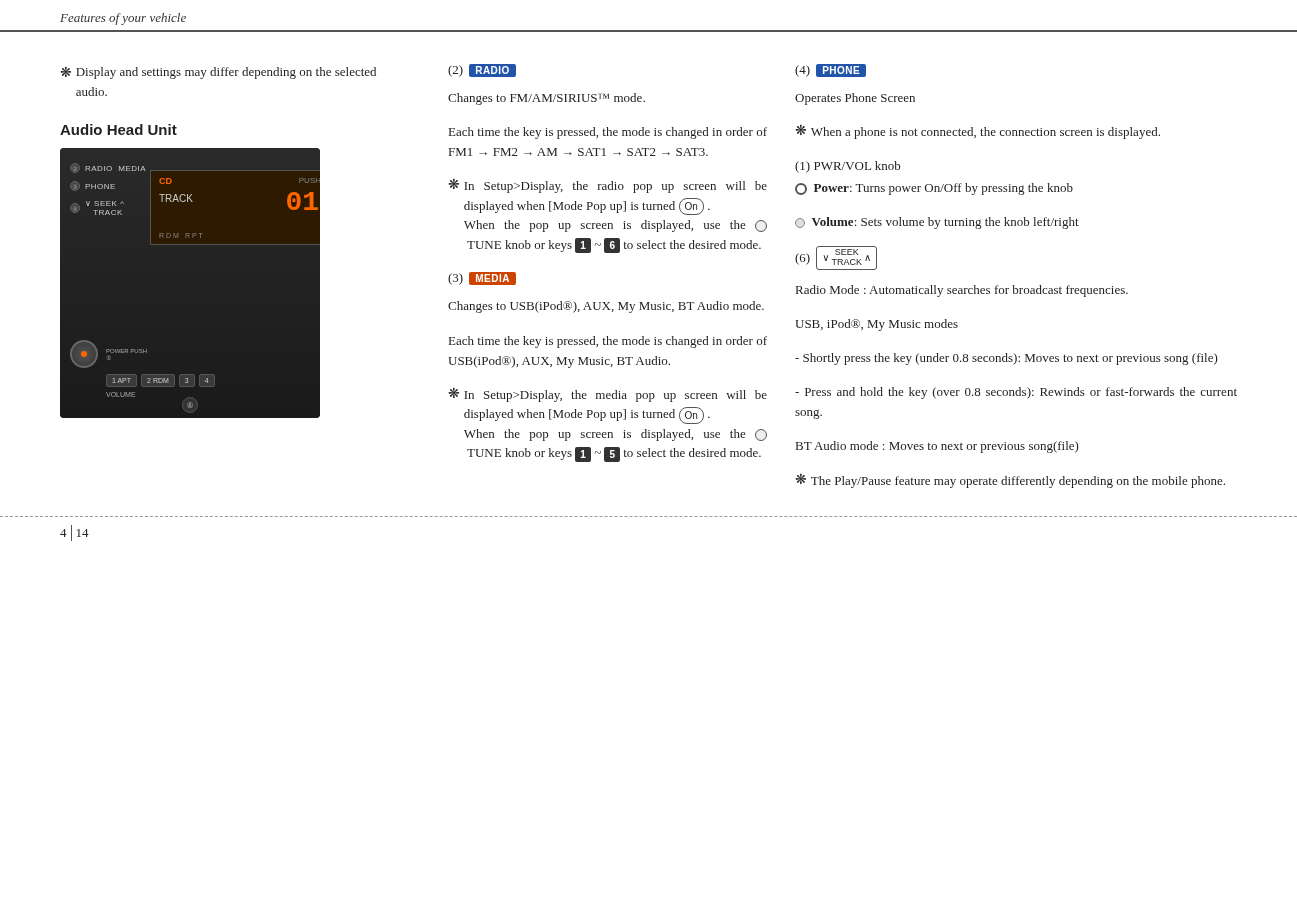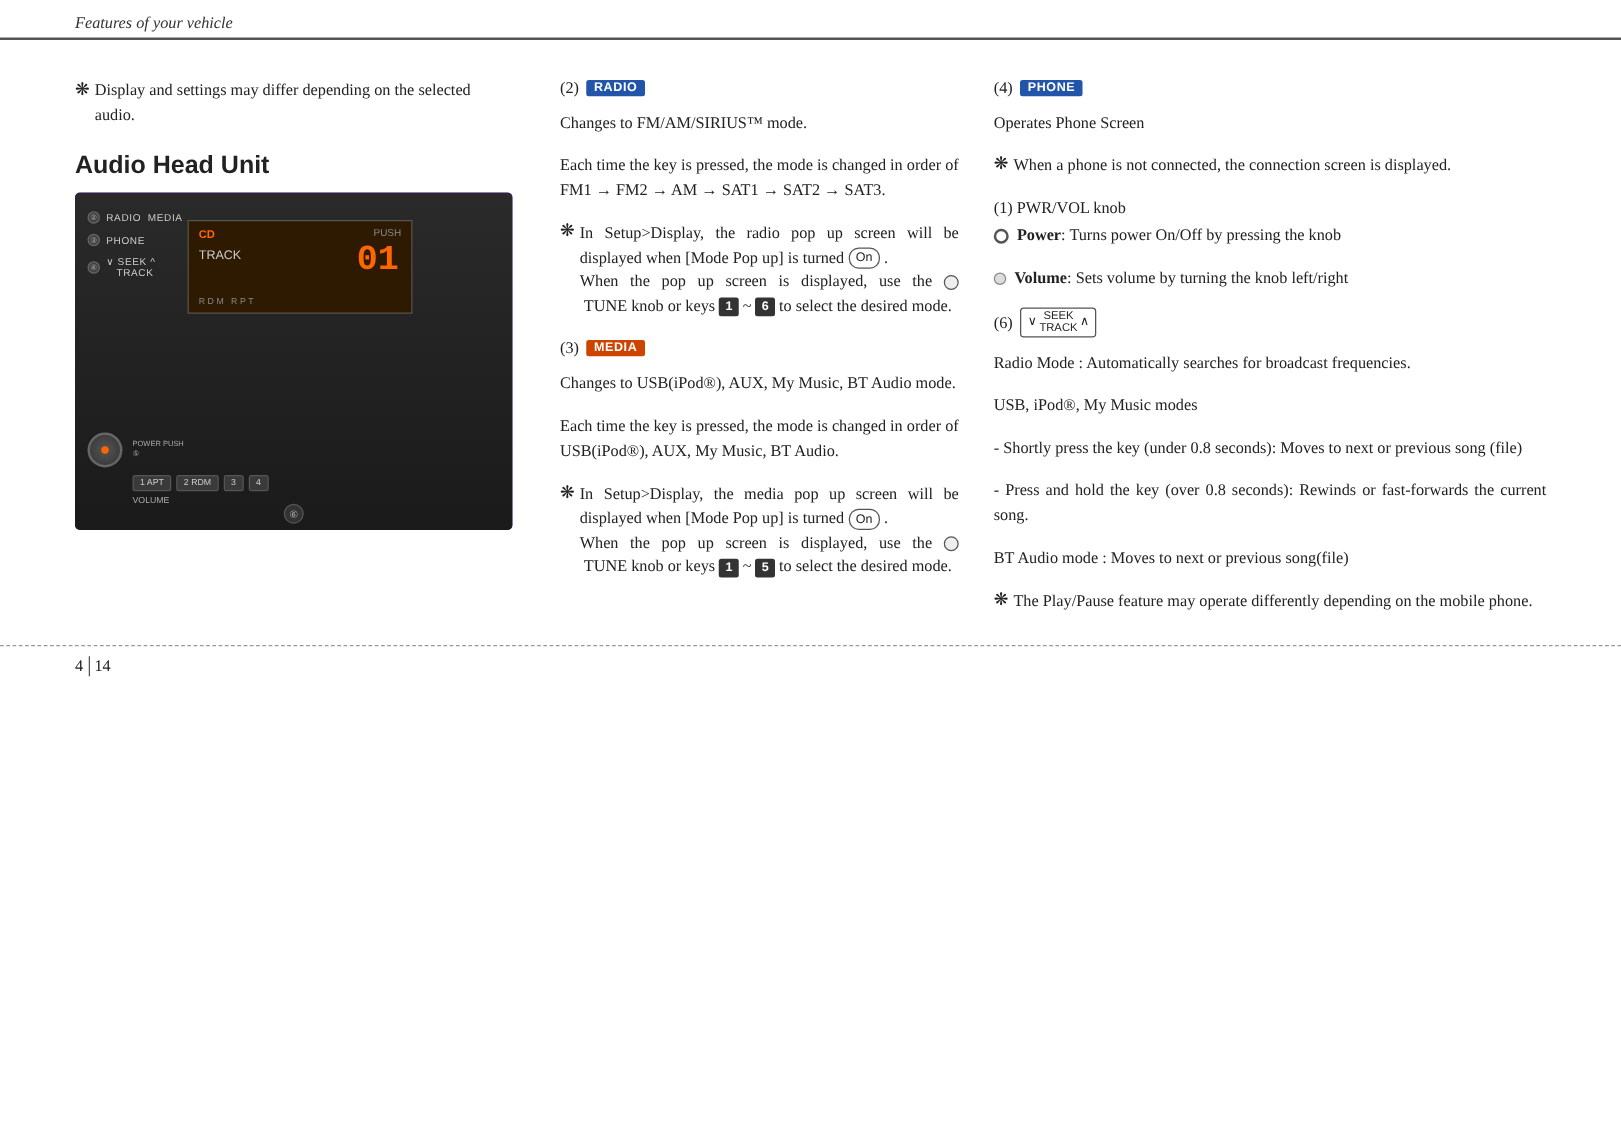--- a/index.html
+++ b/index.html
@@ -62,30 +62,30 @@
       line-height: 1.5;
     }
     .note-star {
       margin-right: 4px;
       flex-shrink: 0;
       font-size: 14px;
     }
 
     .subsection-title {
       font-weight: bold;
-      font-size: 20px;
+      font-size: 15px;
       margin-top: 20px;
       margin-bottom: 10px;
       font-family: Arial, sans-serif;
     }
 
     .head-unit-img {
-      width: 350px;
+      width: 260px;
       height: 270px;
-      background: #6d28d9;
+      background: #0c4a6e;
       border-radius: 4px;
       position: relative;
       overflow: hidden;
       margin-top: 8px;
     }
 
     
     .hu-inner {
       width: 100%;
       height: 100%;

